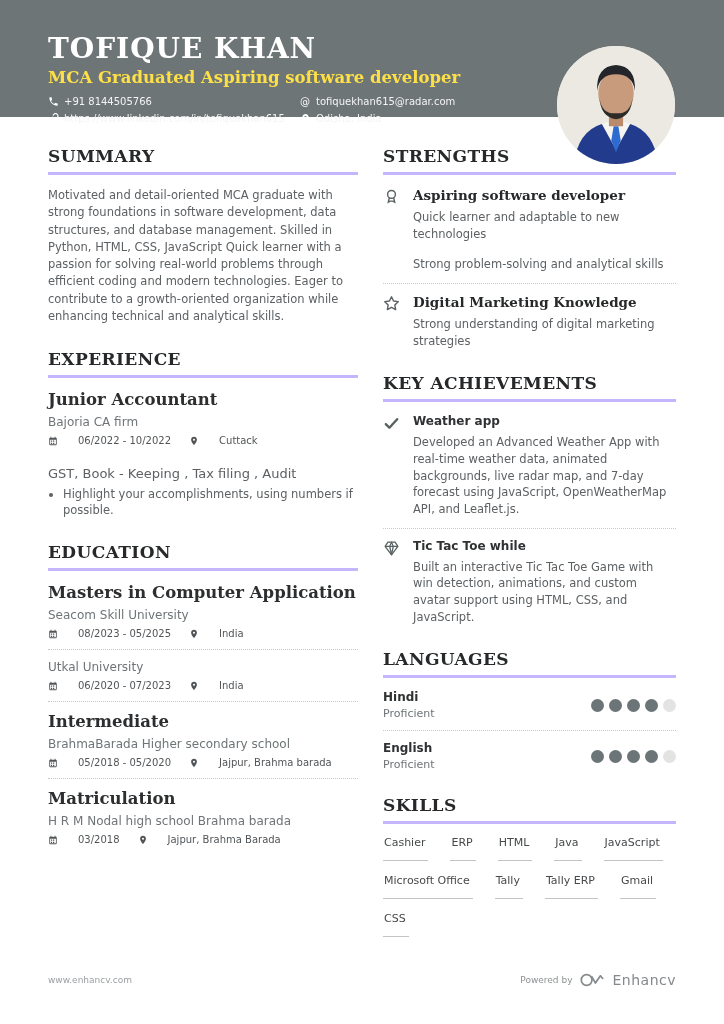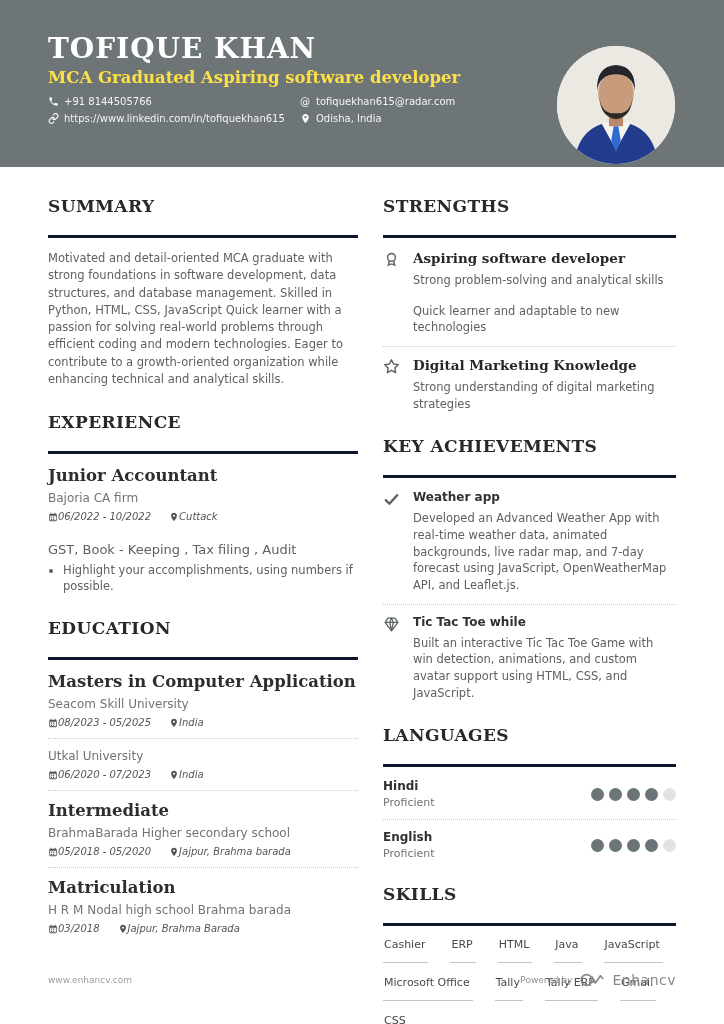--- a/index.html
+++ b/index.html
@@ -7,21 +7,21 @@
   body {
     font-family:"DejaVu Sans", sans-serif;
     background:#ffffff;
     position:relative;
     overflow:hidden;
     color:#5d6164;
   }
   
   .header {
     position:relative;
-    height:167px;
+    height:117px;
     background:#6e7577;
     padding:32px 48px 12px 48px;
     color:#ffffff;
   }
   .name {
     font-family:"DejaVu Serif", serif;
     font-weight:bold;
     font-size:28px;
     letter-spacing:1px;
     color:#ffffff;
@@ -63,36 +63,36 @@
   }
   .col-left  { width:310px; flex:0 0 310px; }
   .col-right { width:293px; flex:0 0 293px; }
   .section { margin-bottom:24px; }
   .sec-title {
     font-family:"DejaVu Serif", serif;
     font-weight:bold;
     font-size:17px;
     letter-spacing:0.4px;
     color:#26282a;
-    border-bottom:3px solid #0f172a;
-    padding-bottom:19px;
+    border-bottom:3px solid #c4b5fd;
+    padding-bottom:6px;
     margin-bottom:12px;
   }
   .body-text { font-size:11.5px; line-height:1.5; color:#5d6164; }
   
   .item-title {
     font-family:"DejaVu Serif", serif;
     font-weight:bold;
     font-size:16.5px;
     color:#2c2e30;
     margin-bottom:6px;
   }
   .org { font-size:12px; color:#6f7477; margin-bottom:6px; }
   .meta-row { display:flex; align-items:center; gap:18px; font-size:10px; color:#515558; margin-bottom:6px; }
-  .meta { display:flex; align-items:center; gap:0;font-style:italic; }
+  .meta { display:flex; align-items:center; gap:20px; }
   .meta svg { width:10px; height:10px; }
   .detail-line { font-size:13px; color:#5d6164; margin-top:20px; }
   ul.bullets { margin:5px 0 0 15px; }
   ul.bullets li { font-size:11.5px; color:#5d6164; line-height:1.4; }
   .dotted { border-top:1px dotted #c9c9c9; margin:10px 0; }
   
   .iconed { display:flex; gap:10px; }
   .iconed .w-ico { width:20px; flex:0 0 20px; padding-top:1px; }
   .iconed .w-ico svg { width:17px; height:17px; }
   .w-head-serif {
@@ -302,22 +302,22 @@
 
       <div class="iconed">
         <span class="w-ico">
           <svg viewBox="0 0 24 24" fill="none" stroke="#5a6163" stroke-width="2">
               <circle cx="12" cy="9" r="5.5"></circle>
               <path d="M9 13.5 7.5 20l2.6-1.5M15 13.5 16.5 20l-2.6-1.5M12 18.5l-1.9 0M12 18.5l1.9 0"></path>
             </svg>
         </span>
         <div>
           <div class="w-head-serif">Aspiring software developer</div>
+          <p class="w-line">Quick learner and adaptable to new technologies</p>
           <p class="w-line">Strong problem-solving and analytical skills</p>
-          <p class="w-line">Quick learner and adaptable to new technologies</p>
         </div>
       </div>
       <div class="dotted"></div>
 
       <div class="iconed">
         <span class="w-ico">
           <svg viewBox="0 0 24 24" fill="none" stroke="#5a6163" stroke-width="2" stroke-linejoin="round">
               <path d="M12 2.5l2.9 6 6.6.9-4.8 4.6 1.2 6.5L12 17.4 6.1 20.5l1.2-6.5L2.5 9.4l6.6-.9z"></path>
             </svg>
         </span>

